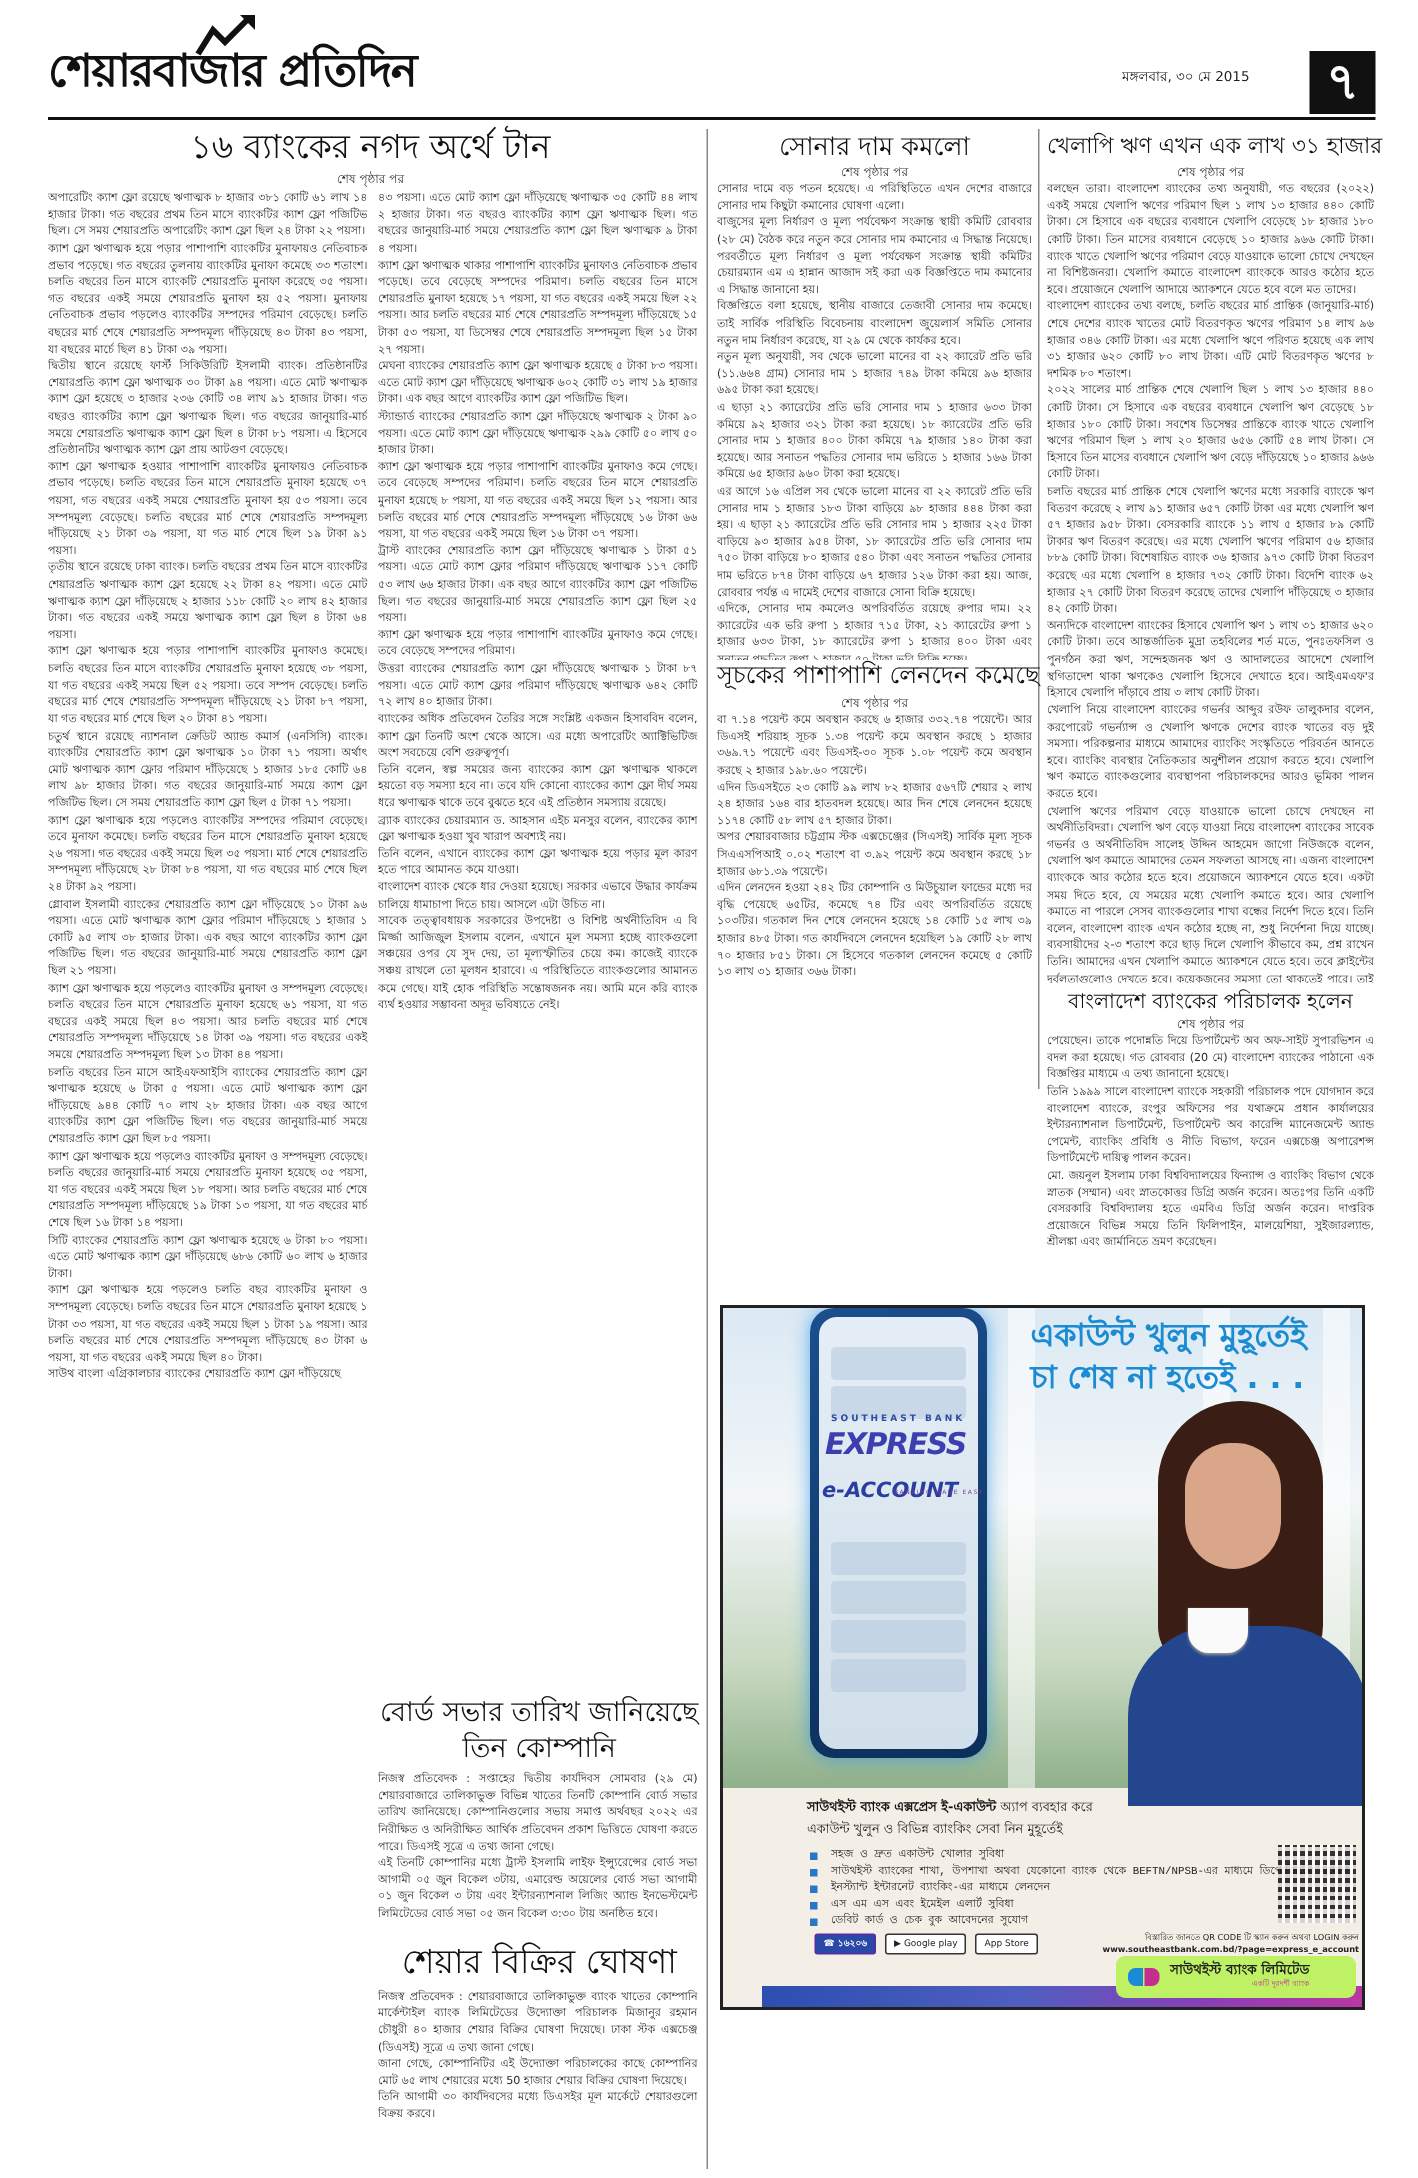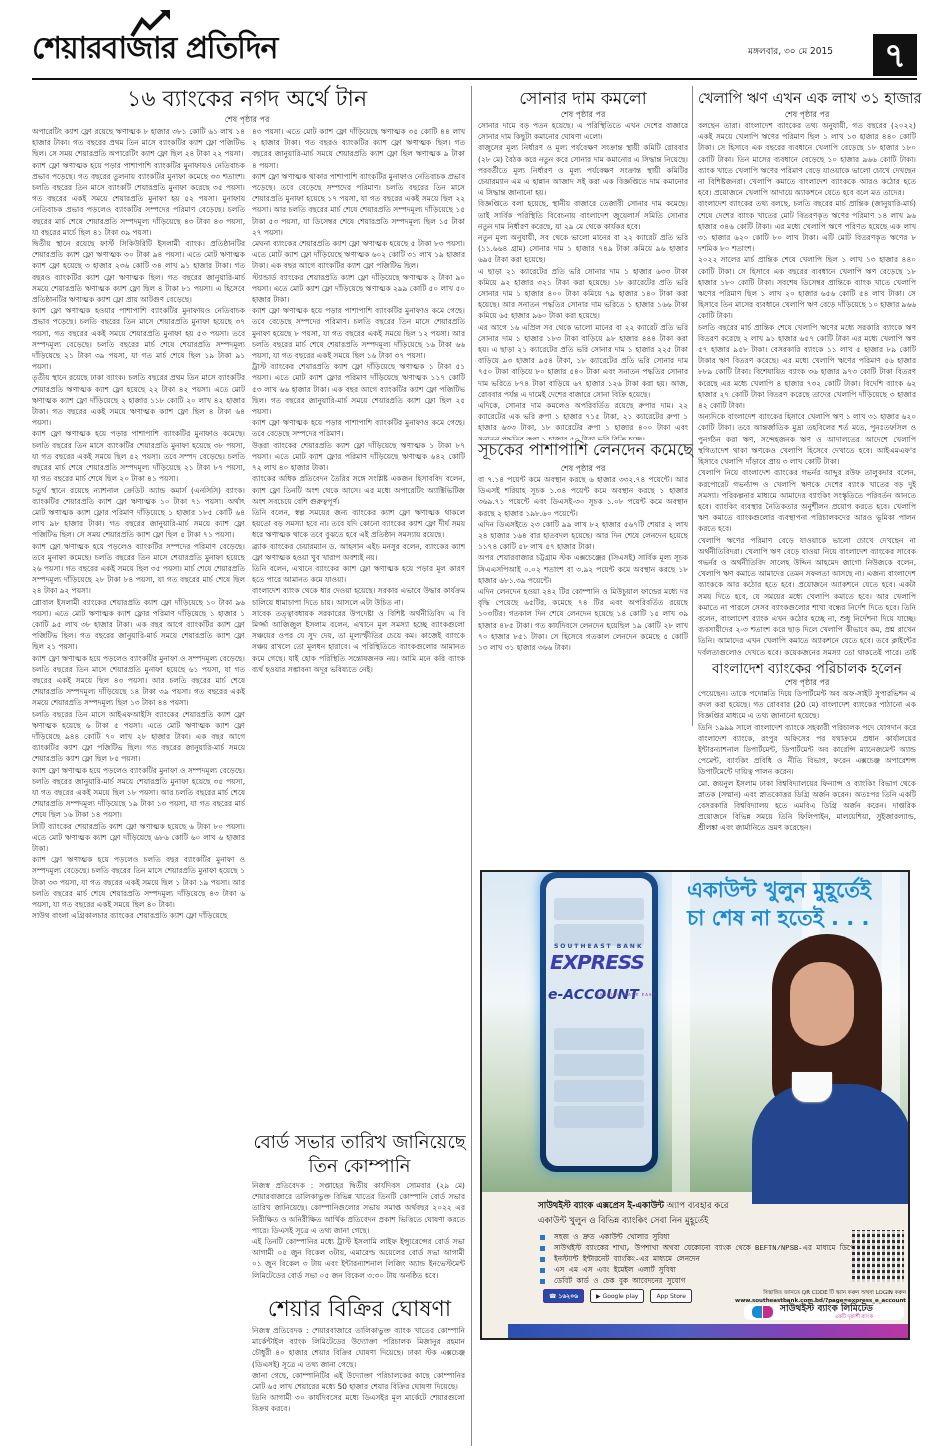--- a/index.html
+++ b/index.html
@@ -43,21 +43,21 @@
   .ad-bullets li { position: relative; padding-left: 14px; }
   .ad-bullets li::before { content: ""; position: absolute; left: 0; top: 3px; width: 5px; height: 5px; background: #2a77c5; }
   .ad-qr { position: absolute; right: 30px; top: 38px; width: 52px; height: 52px; background: repeating-linear-gradient(90deg, #111 0 3px, #fff 3px 5px), #fff; opacity: 0.85; }
   .ad-qr::after { content: ""; position: absolute; inset: 0; background: repeating-linear-gradient(0deg, rgba(255,255,255,0.8) 0 3px, transparent 3px 6px); }
   .ad-scan { position: absolute; right: 28px; top: 96px; font-size: 5.5px; color: #222; text-align: right; line-height: 8px; }
   .ad-url { font-weight: bold; }
   .ad-badges { position: absolute; left: 35px; top: 97px; display: flex; gap: 6px; }
   .badge { height: 14px; padding: 0 5px; border: 1px solid #333; border-radius: 2px; font-size: 6px; line-height: 12px; background: #fff; color: #222; white-space: nowrap; }
   .badge.hotline { background: #2a48a8; color: #fff; border-color: #5a2aa0; font-weight: bold; }
   .ad-band { position: absolute; left: 0; top: 132px; width: 100%; height: 16px; background: linear-gradient(90deg, #2c4fb0 0%, #4f5ec0 40%, #8a3fb5 70%, #c7359f 100%); }
-  .ad-banklogo { position: absolute; right: 30px; top: 112px; width: 160px; height: 16px; background: #ffffff; border-radius: 6px; display: flex; align-items: center; padding: 0 8px; gap: 6px; }
+  .ad-banklogo { position: absolute; right: 30px; top: 112px; width: 160px; height: 28px; background: #bef264; border-radius: 6px; display: flex; align-items: center; padding: 0 8px; gap: 6px; }
   .sb-mark { width: 22px; height: 16px; position: relative; }
   .sb-mark::before { content: ""; position: absolute; left: 0; top: 2px; width: 10px; height: 12px; background: #1a8ad6; border-radius: 5px 0 0 5px; }
   .sb-mark::after { content: ""; position: absolute; left: 11px; top: 2px; width: 10px; height: 12px; background: #c42f8f; border-radius: 0 5px 5px 0; }
   .bank-name { font-size: 9px; font-weight: bold; color: #222; line-height: 10px; }
   .bank-tag { font-size: 5px; color: #c42f8f; text-align: right; }
 </style>
 </head>
 <body>
 
 <div class="masthead">

